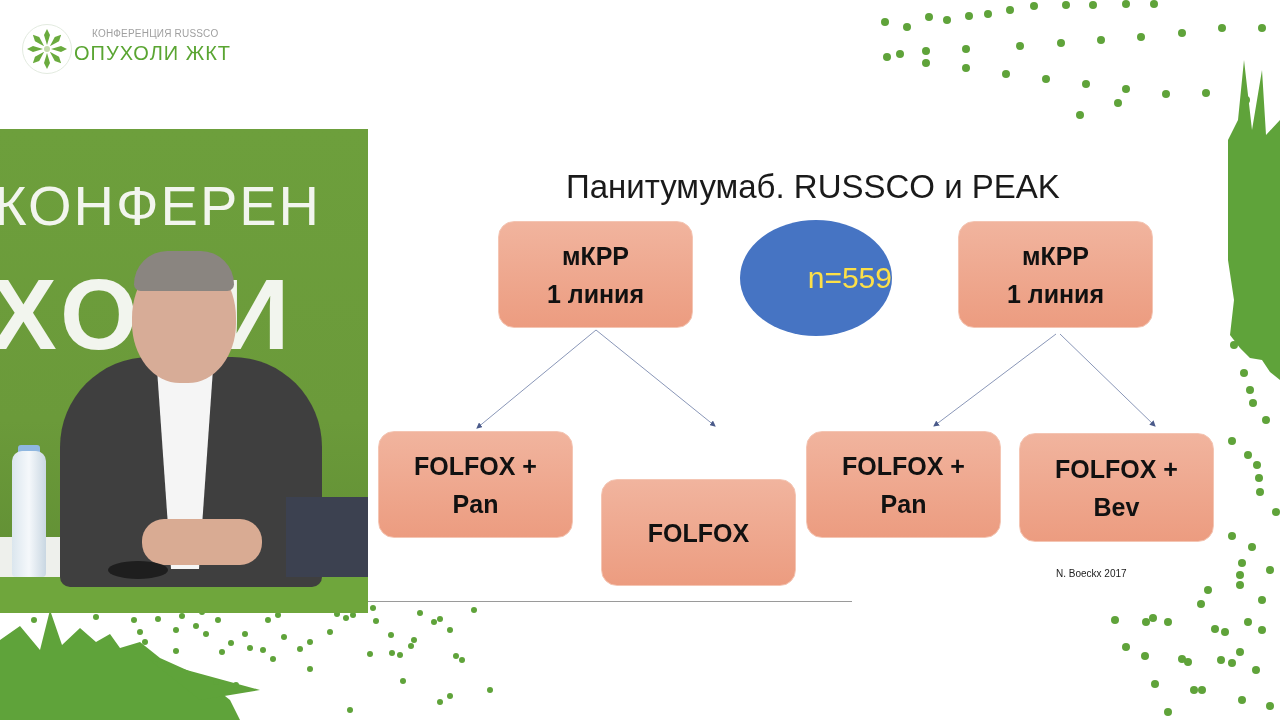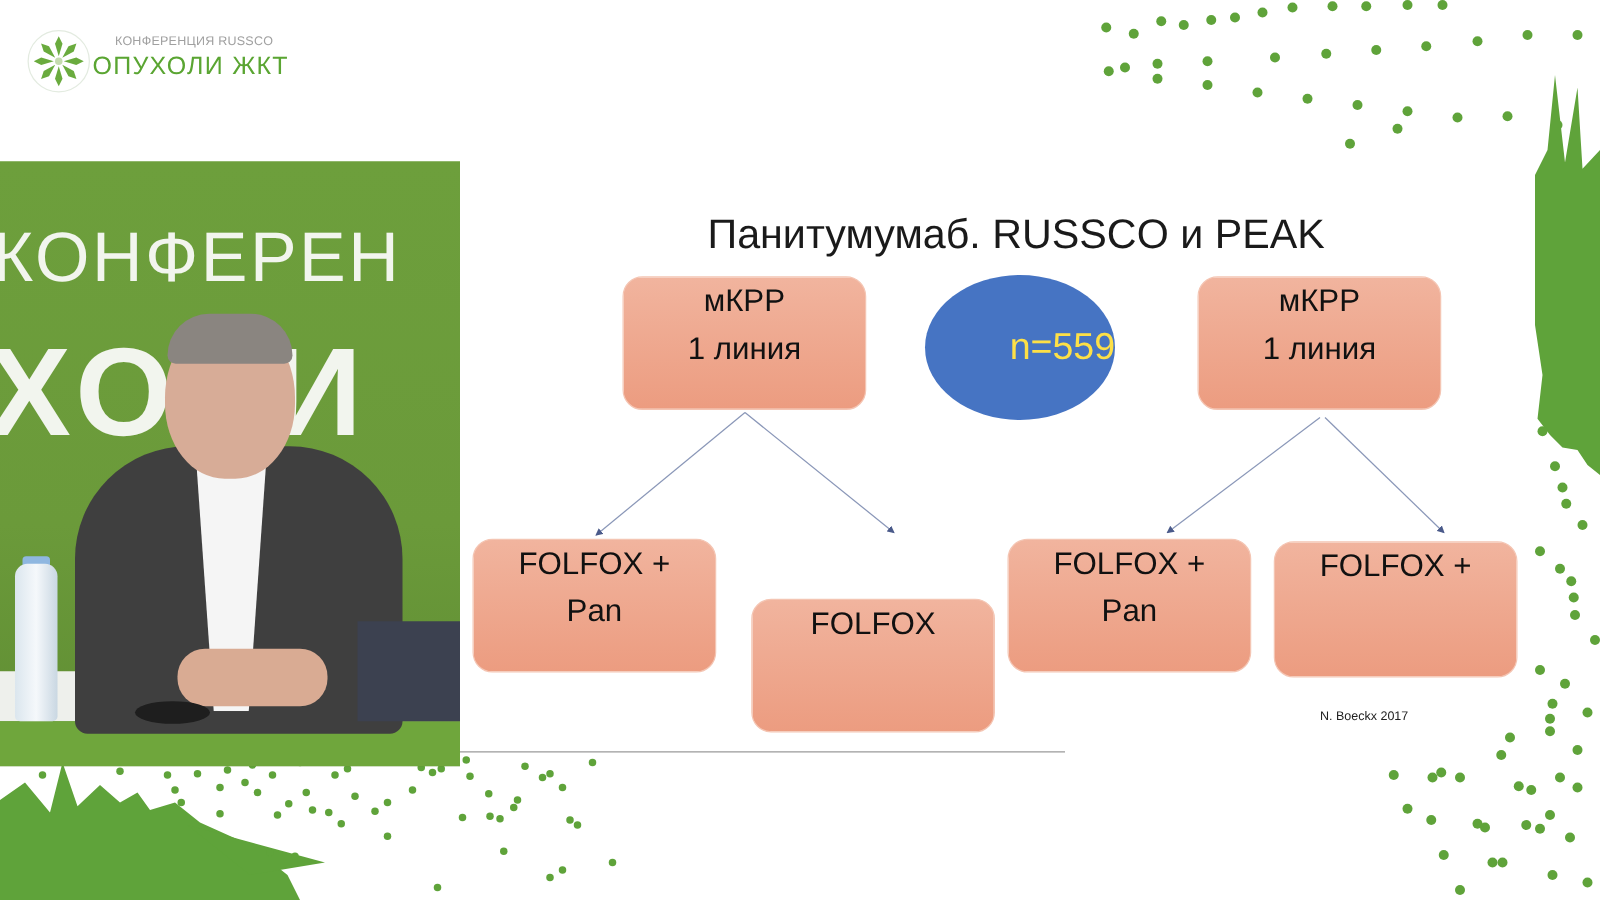--- a/index.html
+++ b/index.html
@@ -23,21 +23,21 @@
   .bottle-cap { position:absolute; left:18px; top:316px; width:22px; height:12px; background:#8fb7e0; border-radius:3px; }
   .person-body { position:absolute; left:60px; top:228px; width:262px; height:230px; background:#3f3f3f; border-radius:90px 90px 10px 10px; }
   .shirt { position:absolute; left:150px; top:240px; width:70px; height:200px; background:#f5f5f5; clip-path:polygon(10% 0,90% 0,70% 100%,30% 100%); }
   .head { position:absolute; left:132px; top:124px; width:104px; height:130px; background:#d7ac97; border-radius:50% 50% 46% 46%; }
   .hair { position:absolute; left:134px; top:122px; width:100px; height:40px; background:#8a8580; border-radius:50px 50px 10px 10px; }
   .hands { position:absolute; left:142px; top:390px; width:120px; height:46px; background:#d9ab93; border-radius:22px; }
   .mic-base { position:absolute; left:108px; top:432px; width:60px; height:18px; background:#1e1e1e; border-radius:50%; }
 
   
   .slide-title { left:566px; top:168px; font-size:33px; color:#1a1a1a; font-family:"Liberation Sans", sans-serif; white-space:nowrap; }
-  .box { position:absolute; background:linear-gradient(180deg,#f1b49e 0%,#ec9c80 100%); border:1px solid #f4c5b3; border-radius:16px; display:flex; justify-content:center; text-align:center; font-weight:normal; color:#111; font-size:25px; line-height:38px; box-sizing:border-box; }
+  .box { position:absolute; background:linear-gradient(180deg,#f1b49e 0%,#ec9c80 100%); border:1px solid #f4c5b3; border-radius:16px; display:flex; align-items:center; justify-content:center; text-align:center; font-weight:bold; color:#111; font-size:25px; line-height:38px; box-sizing:border-box; }
   .box span { display:block; }
   .oval { position:absolute; left:740px; top:220px; width:152px; height:116px; border-radius:50%; background:#4674c3; color:#fde047; font-size:30px; display:flex; align-items:center; justify-content:flex-end; }
   .citation { left:1056px; top:568px; font-size:10px; color:#222; white-space:nowrap; }
   .divider { left:368px; top:601px; width:484px; height:1px; background:#9a9a9a; }
 
   .arrows { left:0; top:0; width:1280px; height:720px; pointer-events:none; }
   .deco { left:0; top:0; width:1280px; height:720px; pointer-events:none; }
 </style>
 </head>
 <body>
@@ -267,17 +267,18 @@
 </div>
 <div class="box" style="left:806px;top:431px;width:195px;height:107px;">
   <div>
     <span>FOLFOX +</span>
     <span>Pan</span>
   </div>
 </div>
 <div class="box" style="left:1019px;top:433px;width:195px;height:109px;">
   <div>
     <span>FOLFOX +</span>
+    <span>Bev</span>
   </div>
 </div>
 
 <div class="abs citation">N. Boeckx 2017</div>
 <div class="abs divider"></div>
 
 </body></html>

